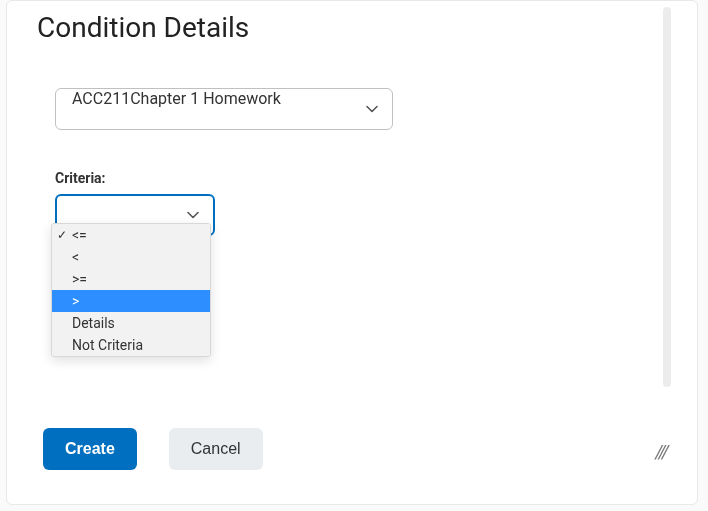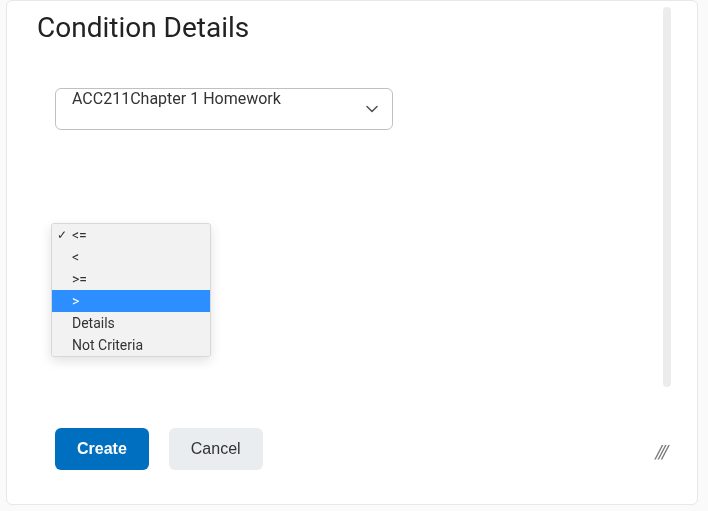--- a/index.html
+++ b/index.html
@@ -98,24 +98,24 @@
       color: #fff;
     }
     .check {
       position: absolute;
       left: 5px;
       font-size: 12px;
       color: #333;
     }
     .footer {
       position: absolute;
-      left: 48px;
+      left: 36px;
       bottom: 34px;
       display: flex;
-      gap: 20px;
+      gap: 32px;
       justify-content: flex-end;
     }
     .btn {
       height: 42px;
       padding: 0 22px;
       border: none;
       border-radius: 6px;
       font-size: 16px;
       font-weight: 700;
       cursor: pointer;
@@ -165,20 +165,28 @@
     <div class="select-box grade">
       <span>ACC211Chapter 1 Homework</span>
       <svg class="chevron" viewBox="0 0 12 12">
         <path d="M1 3.5 L6 8.5 L11 3.5" stroke="currentColor" stroke-width="1.6" fill="none" stroke-linecap="round" stroke-linejoin="round"></path>
       </svg>
     </div>
   </div>
 
   <div class="spacer"></div>
 
+  <div class="field-group">
+    <div class="field-label">Criteria:</div>
+    <div class="select-box criteria">
+      <svg class="chevron" viewBox="0 0 12 12">
+        <path d="M1 3.5 L6 8.5 L11 3.5" stroke="currentColor" stroke-width="1.6" fill="none" stroke-linecap="round" stroke-linejoin="round"></path>
+      </svg>
+    </div>
+  </div>
 
   <div class="dropdown" id="criteria-dropdown">
       <div class="dropdown-item">
         <span class="check">✓</span>
         <span>&lt;=</span>
       </div>
       <div class="dropdown-item">
         <span>&lt;</span>
       </div>
       <div class="dropdown-item">

